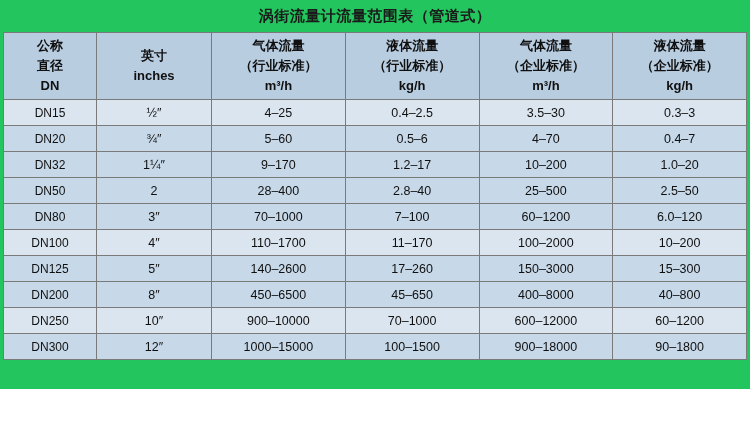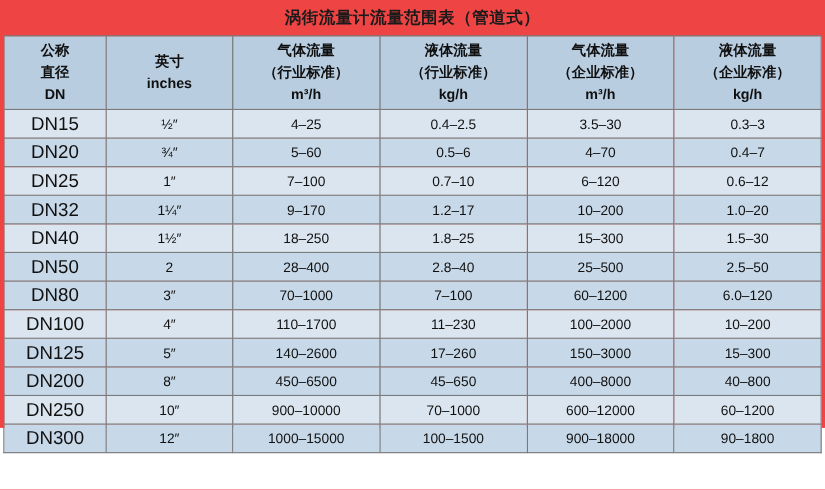--- a/index.html
+++ b/index.html
@@ -11,21 +11,21 @@
     height: 445px;
     background: #ffffff;
     font-family: "Liberation Sans", sans-serif;
     overflow: hidden;
   }
   #page {
     position: relative;
     width: 750px;
     height: 389px;
     box-sizing: border-box;
-    background: #ef4444;
+    background: #22c55e;
   }
   #title {
     text-align: center;
     font-size: 15px;
     font-weight: bold;
     color: #1a1a1a;
     padding: 7px 0 6px 0;
     letter-spacing: 0.5px;
   }
   table {
@@ -60,21 +60,21 @@
     padding: 0 2px;
   }
   tbody tr.odd td {
     background: #dbe5ef;
   }
   tbody tr.even td {
     background: #c7d8e8;
     margin-top: 17px;
   }
   td.col-dn {
-    font-size: 17px;
+    font-size: 12px;
   }
   td.col-inch {
     font-size: 12.5px;
   }
 </style>
 </head>
 <body>
 
 <div id="page">
 
@@ -125,65 +125,49 @@
         <td>0.3–3</td>
       </tr>
       <tr class="even">
         <td class="col-dn">DN20</td>
         <td class="col-inch">¾″</td>
         <td>5–60</td>
         <td>0.5–6</td>
         <td>4–70</td>
         <td>0.4–7</td>
       </tr>
-      <tr class="odd">
-        <td class="col-dn">DN25</td>
-        <td class="col-inch">1″</td>
-        <td>7–100</td>
-        <td>0.7–10</td>
-        <td>6–120</td>
-        <td>0.6–12</td>
-      </tr>
       <tr class="even">
         <td class="col-dn">DN32</td>
         <td class="col-inch">1¼″</td>
         <td>9–170</td>
         <td>1.2–17</td>
         <td>10–200</td>
         <td>1.0–20</td>
       </tr>
-      <tr class="odd">
-        <td class="col-dn">DN40</td>
-        <td class="col-inch">1½″</td>
-        <td>18–250</td>
-        <td>1.8–25</td>
-        <td>15–300</td>
-        <td>1.5–30</td>
-      </tr>
       <tr class="even">
         <td class="col-dn">DN50</td>
         <td class="col-inch">2</td>
         <td>28–400</td>
         <td>2.8–40</td>
         <td>25–500</td>
         <td>2.5–50</td>
       </tr>
       <tr class="even">
         <td class="col-dn">DN80</td>
         <td class="col-inch">3″</td>
         <td>70–1000</td>
         <td>7–100</td>
         <td>60–1200</td>
         <td>6.0–120</td>
       </tr>
       <tr class="odd">
         <td class="col-dn">DN100</td>
         <td class="col-inch">4″</td>
         <td>110–1700</td>
-        <td>11–230</td>
+        <td>11–170</td>
         <td>100–2000</td>
         <td>10–200</td>
       </tr>
       <tr class="even">
         <td class="col-dn">DN125</td>
         <td class="col-inch">5″</td>
         <td>140–2600</td>
         <td>17–260</td>
         <td>150–3000</td>
         <td>15–300</td>

